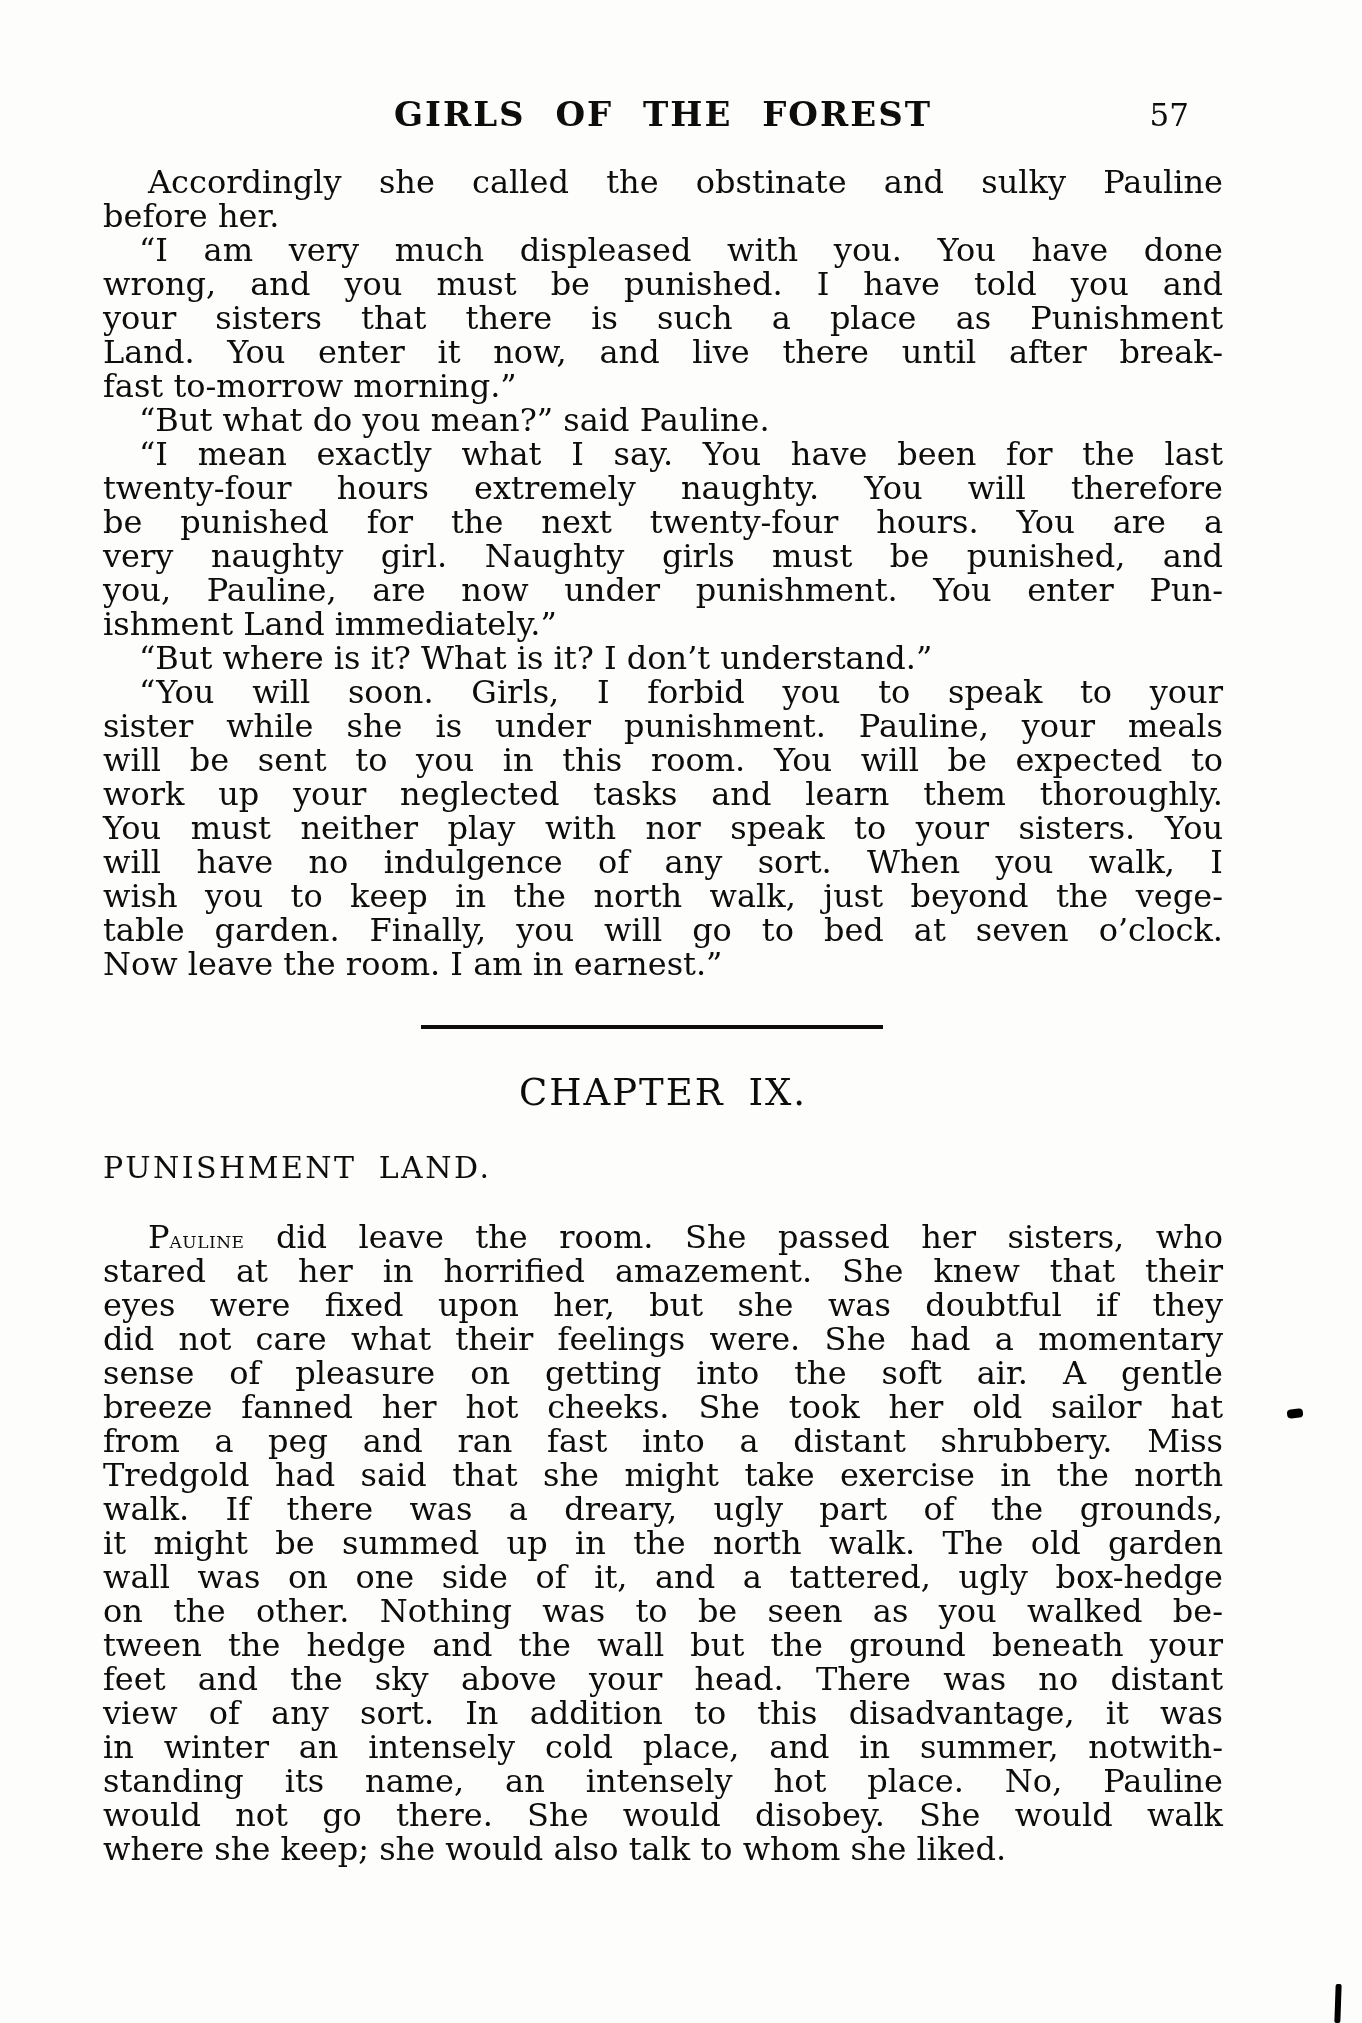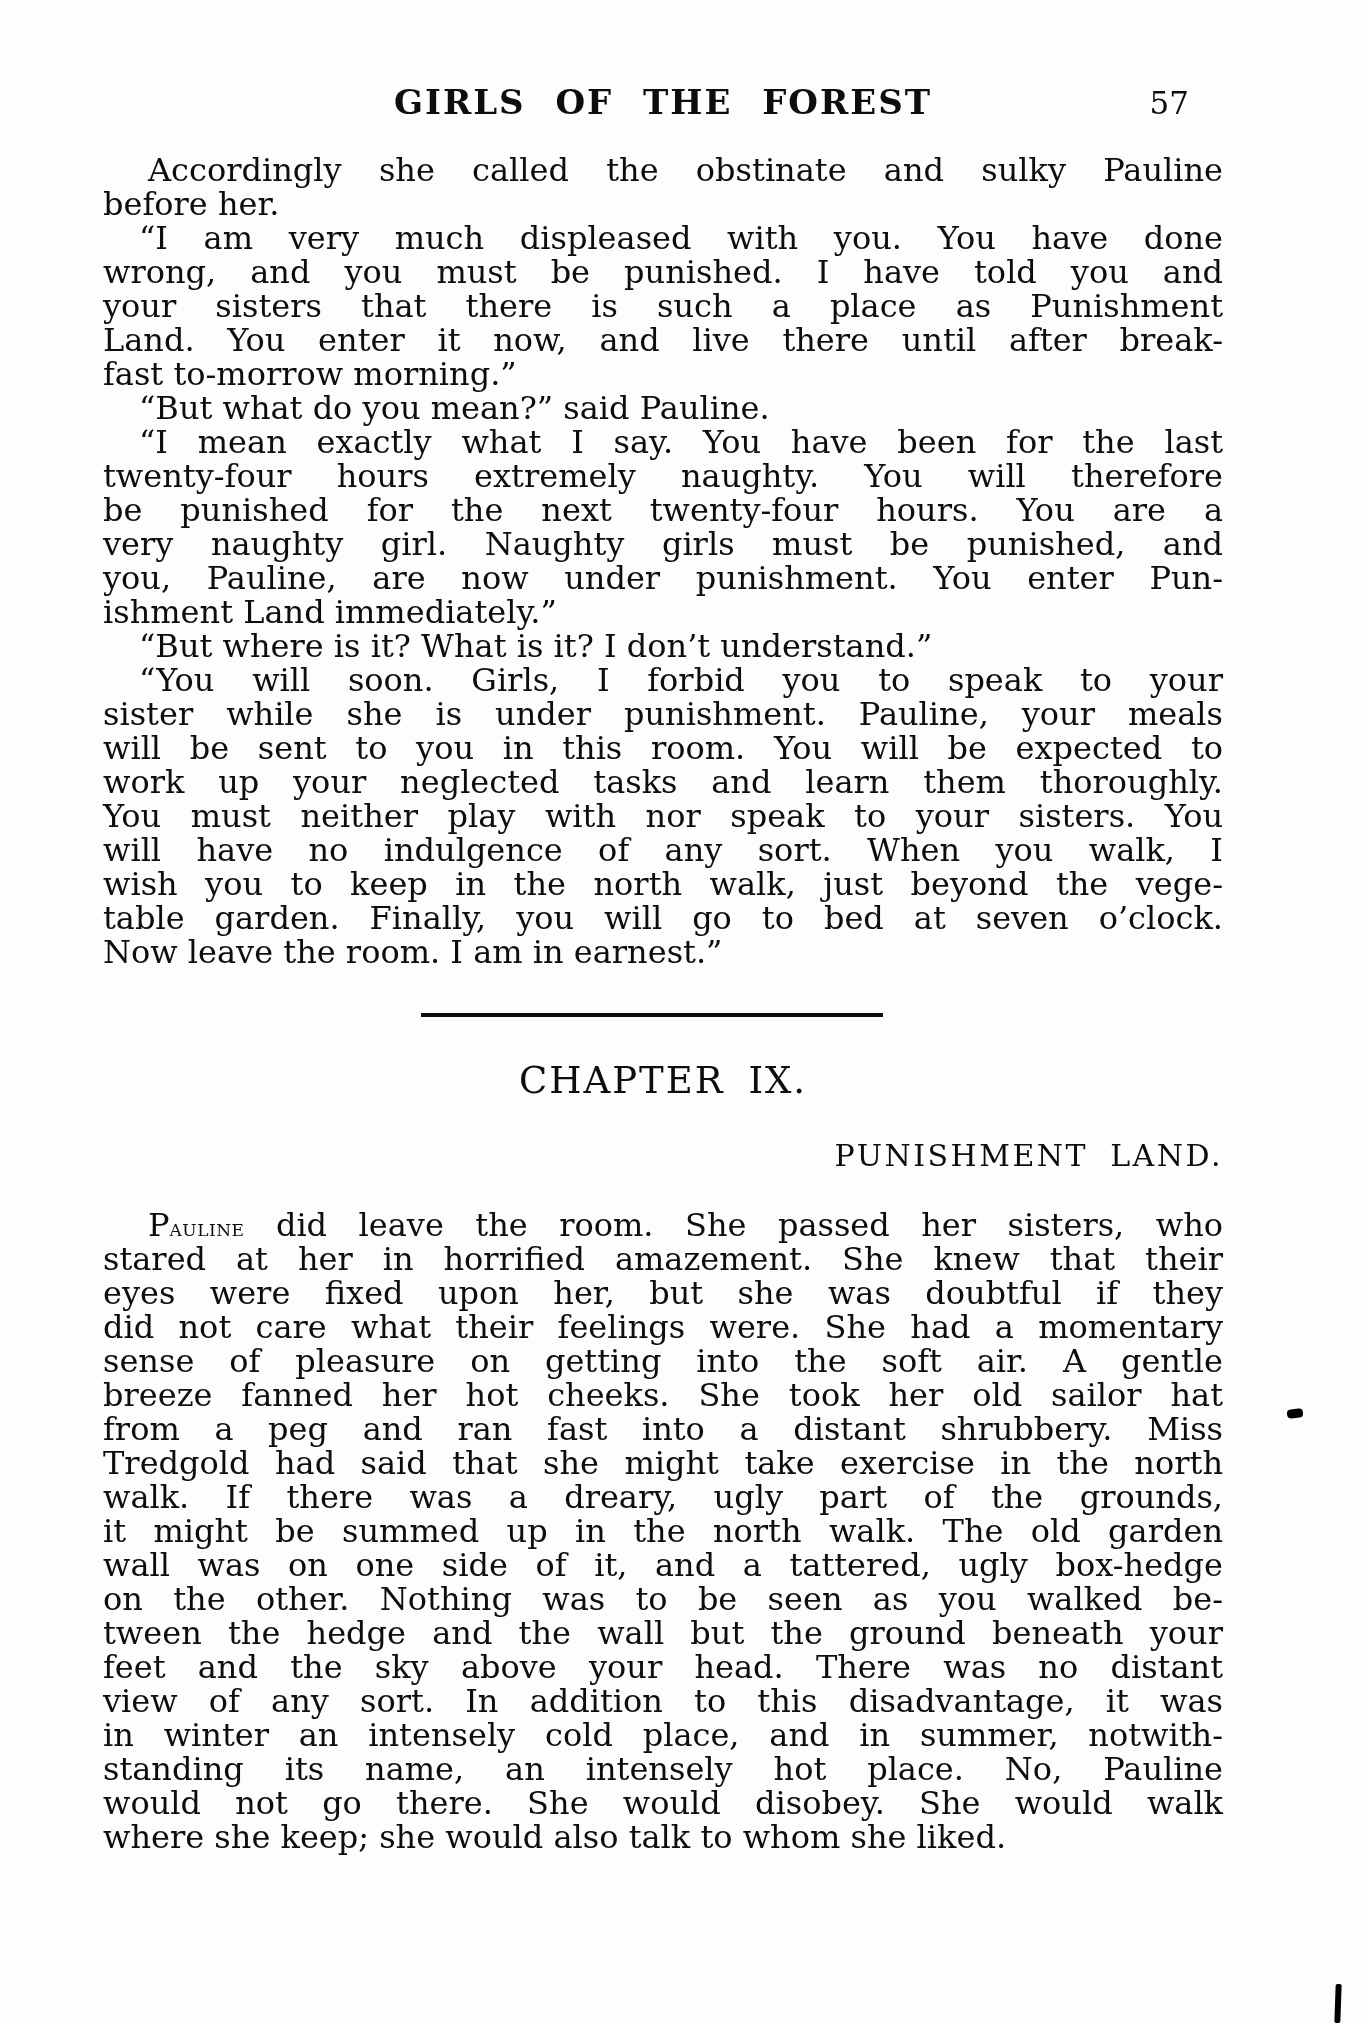--- a/index.html
+++ b/index.html
@@ -8,21 +8,21 @@
     width: 1362px;
     height: 2023px;
     background: #fdfdfb;
     color: #0e0d0b;
     font-family: "DejaVu Serif", serif;
     overflow: hidden;
   }
   .content {
     position: absolute;
     left: 103px;
-    top: 0;
+    top: 12px;
     width: 1120px;
   }
   .header {
     position: relative;
     height: 36px;
     margin-top: 84px;
   }
   .running-title {
     text-align: center;
     font-size: 34px;
@@ -66,21 +66,21 @@
     font-size: 37px;
     line-height: 40px;
     text-align: center;
     letter-spacing: 2px;
     word-spacing: 10px;
   }
   .chapter-subheading {
     margin-top: 39px;
     font-size: 30px;
     line-height: 32px;
-    text-align: right;
+    text-align: left;
     letter-spacing: 2.5px;
     word-spacing: 10px;
   }
   .ink-blob {
     position: absolute;
     left: 1287px;
     top: 1409px;
     width: 16px;
     height: 9px;
     background: #000;

